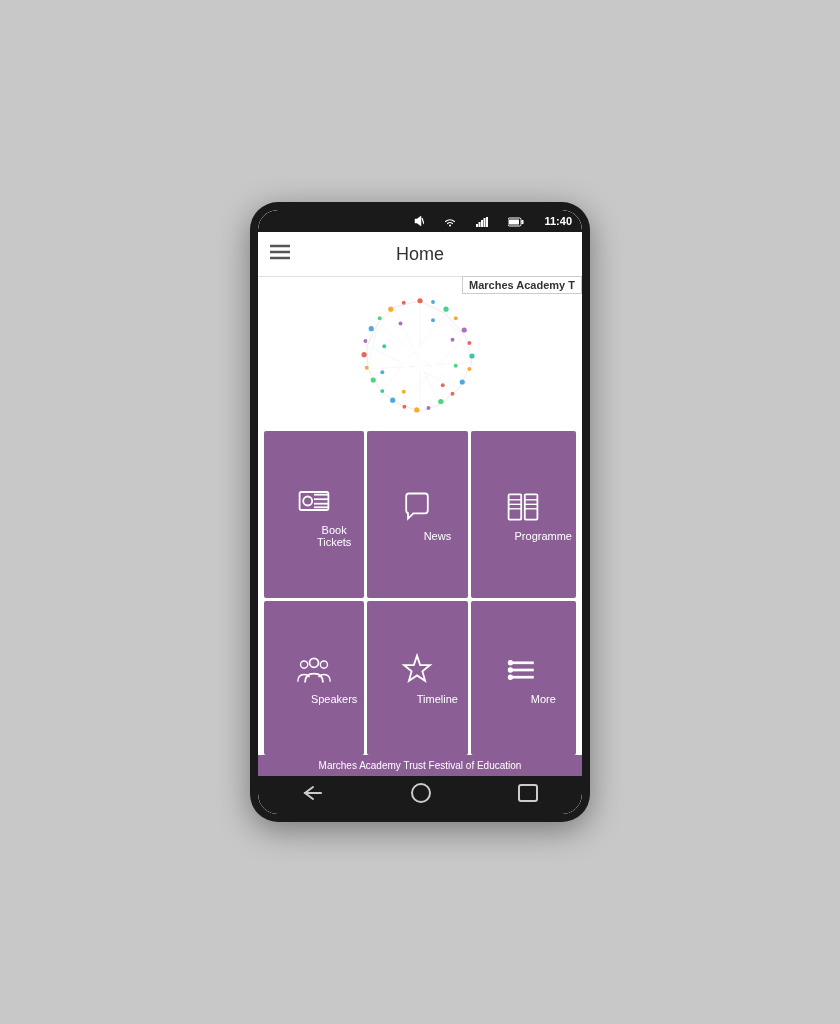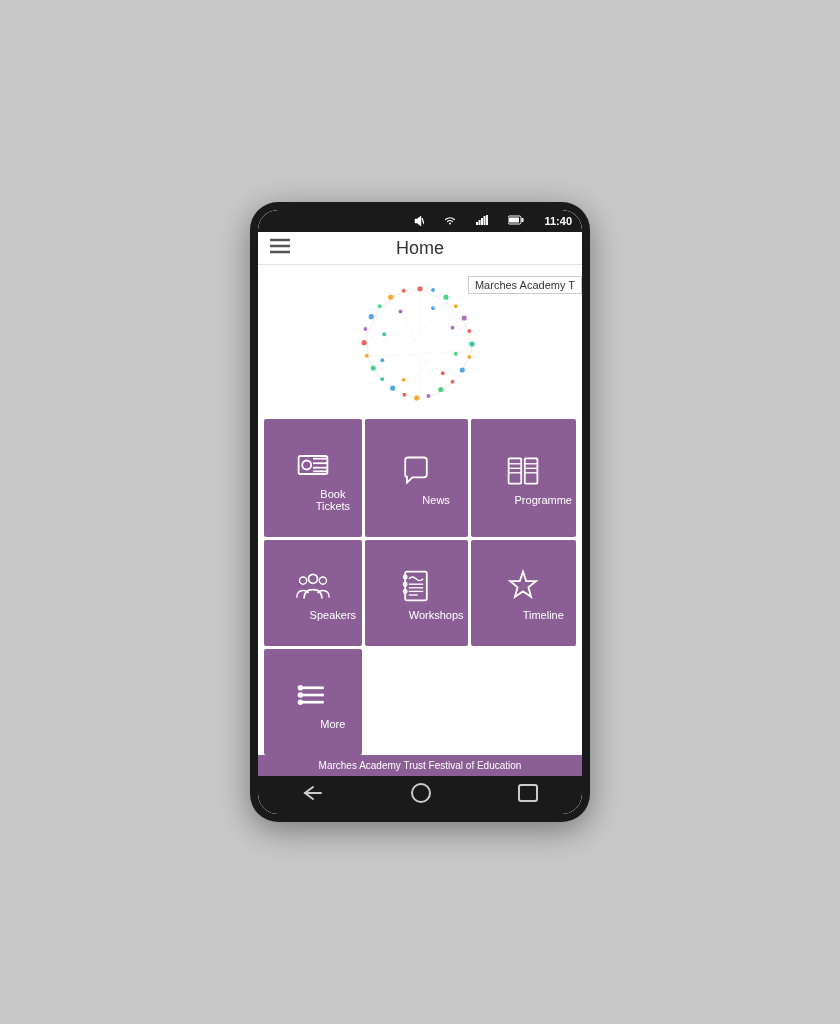--- a/index.html
+++ b/index.html
@@ -39,31 +39,31 @@
       padding: 3px 10px;
       display: flex;
       justify-content: flex-end;
       align-items: center;
       gap: 4px;
       min-height: 22px;
       border-radius: 20px 20px 0 0;
     }
     .status-icons {
       display: flex;
-      align-items: flex-start;
+      align-items: flex-end;
       gap: 20px;
     }
     
     .app-bar {
       background: #fff;
       border-bottom: 1px solid #e0e0e0;
       display: flex;
       align-items: center;
       padding: 0 12px;
-      height: 33px;
+      height: 45px;
       position: relative;
     }
     .hamburger-icon {
       font-size: 18px;
       color: #555;
       cursor: pointer;
     }
     .app-bar-title {
       position: absolute;
       left: 50%;
@@ -77,20 +77,21 @@
       position: absolute;
       top: 44px;
       right: 0px;
       background: #fff;
       border: 1px solid #ccc;
       font-size: 11px;
       padding: 2px 6px;
       color: #333;
       z-index: 10;
       white-space: nowrap;
+      font-weight: bold;
     }
     
     .logo-area {
       display: flex;
       justify-content: center;
       align-items: center;
       padding: 14px 0 10px 0;
       background: #fff;
     }
     .logo-svg-container {
@@ -319,36 +320,20 @@
 
           <circle cx="9" cy="14" r="4" stroke="#fff" stroke-width="1.5" fill="none"></circle>
           <path d="M2 33 Q2 25 9 25 Q13 25 15 28" stroke="#fff" stroke-width="1.5" fill="none"></path>
 
           <circle cx="31" cy="14" r="4" stroke="#fff" stroke-width="1.5" fill="none"></circle>
           <path d="M38 33 Q38 25 31 25 Q27 25 25 28" stroke="#fff" stroke-width="1.5" fill="none"></path>
         </svg>
         <span class="menu-label">Speakers</span>
       </div>
 
-      <div class="menu-item">
-        <svg class="icon-svg" viewBox="0 0 40 40">
-
-          <rect x="8" y="4" width="24" height="32" rx="2" stroke="#fff" stroke-width="2" fill="none"></rect>
-          <path d="M12 12 Q16 8 20 12 Q24 16 28 12" stroke="#fff" stroke-width="1.5" fill="none"></path>
-          <line x1="12" y1="18" x2="28" y2="18" stroke="#fff" stroke-width="1.5"></line>
-          <line x1="12" y1="22" x2="28" y2="22" stroke="#fff" stroke-width="1.5"></line>
-          <line x1="12" y1="26" x2="28" y2="26" stroke="#fff" stroke-width="1.5"></line>
-          <line x1="12" y1="30" x2="22" y2="30" stroke="#fff" stroke-width="1.5"></line>
-
-          <circle cx="8" cy="10" r="2" stroke="#fff" stroke-width="1.5" fill="none"></circle>
-          <circle cx="8" cy="18" r="2" stroke="#fff" stroke-width="1.5" fill="none"></circle>
-          <circle cx="8" cy="26" r="2" stroke="#fff" stroke-width="1.5" fill="none"></circle>
-        </svg>
-        <span class="menu-label">Workshops</span>
-      </div>
 
       <div class="menu-item">
         <svg class="icon-svg" viewBox="0 0 40 40">
           <polygon points="20,4 23.5,14.5 34.5,14.5 26,21.5 29,32 20,26 11,32 14,21.5 5.5,14.5 16.5,14.5" stroke="#fff" stroke-width="2" fill="none"></polygon>
         </svg>
         <span class="menu-label">Timeline</span>
       </div>
 
 
 

